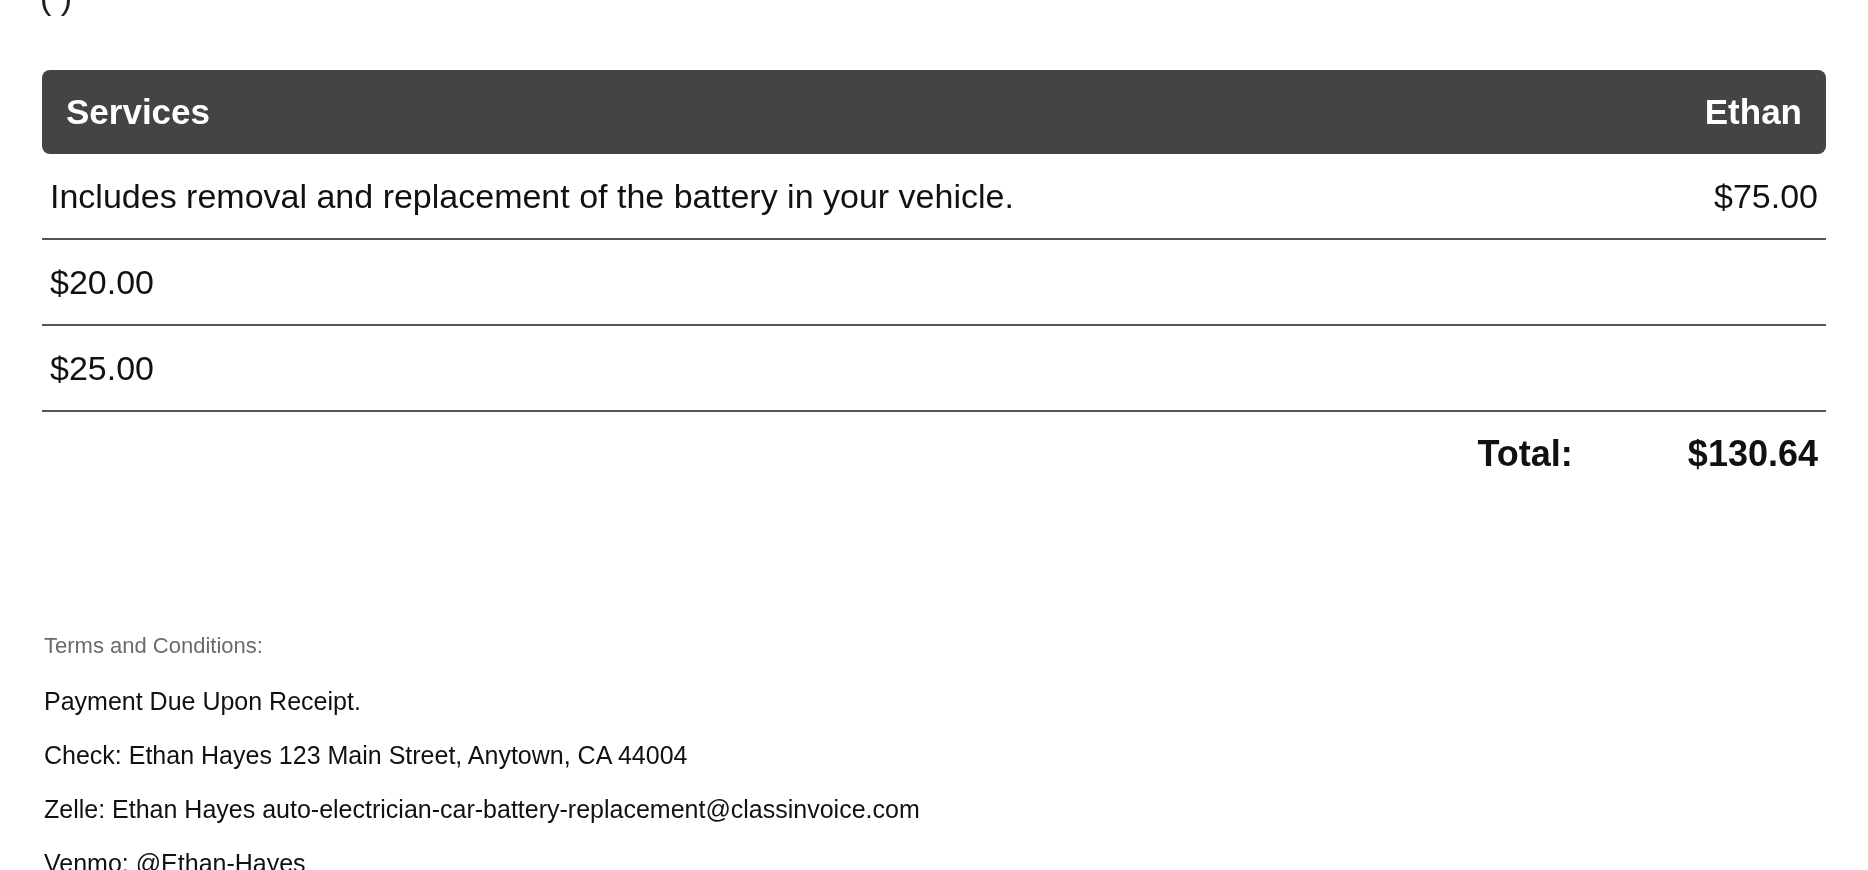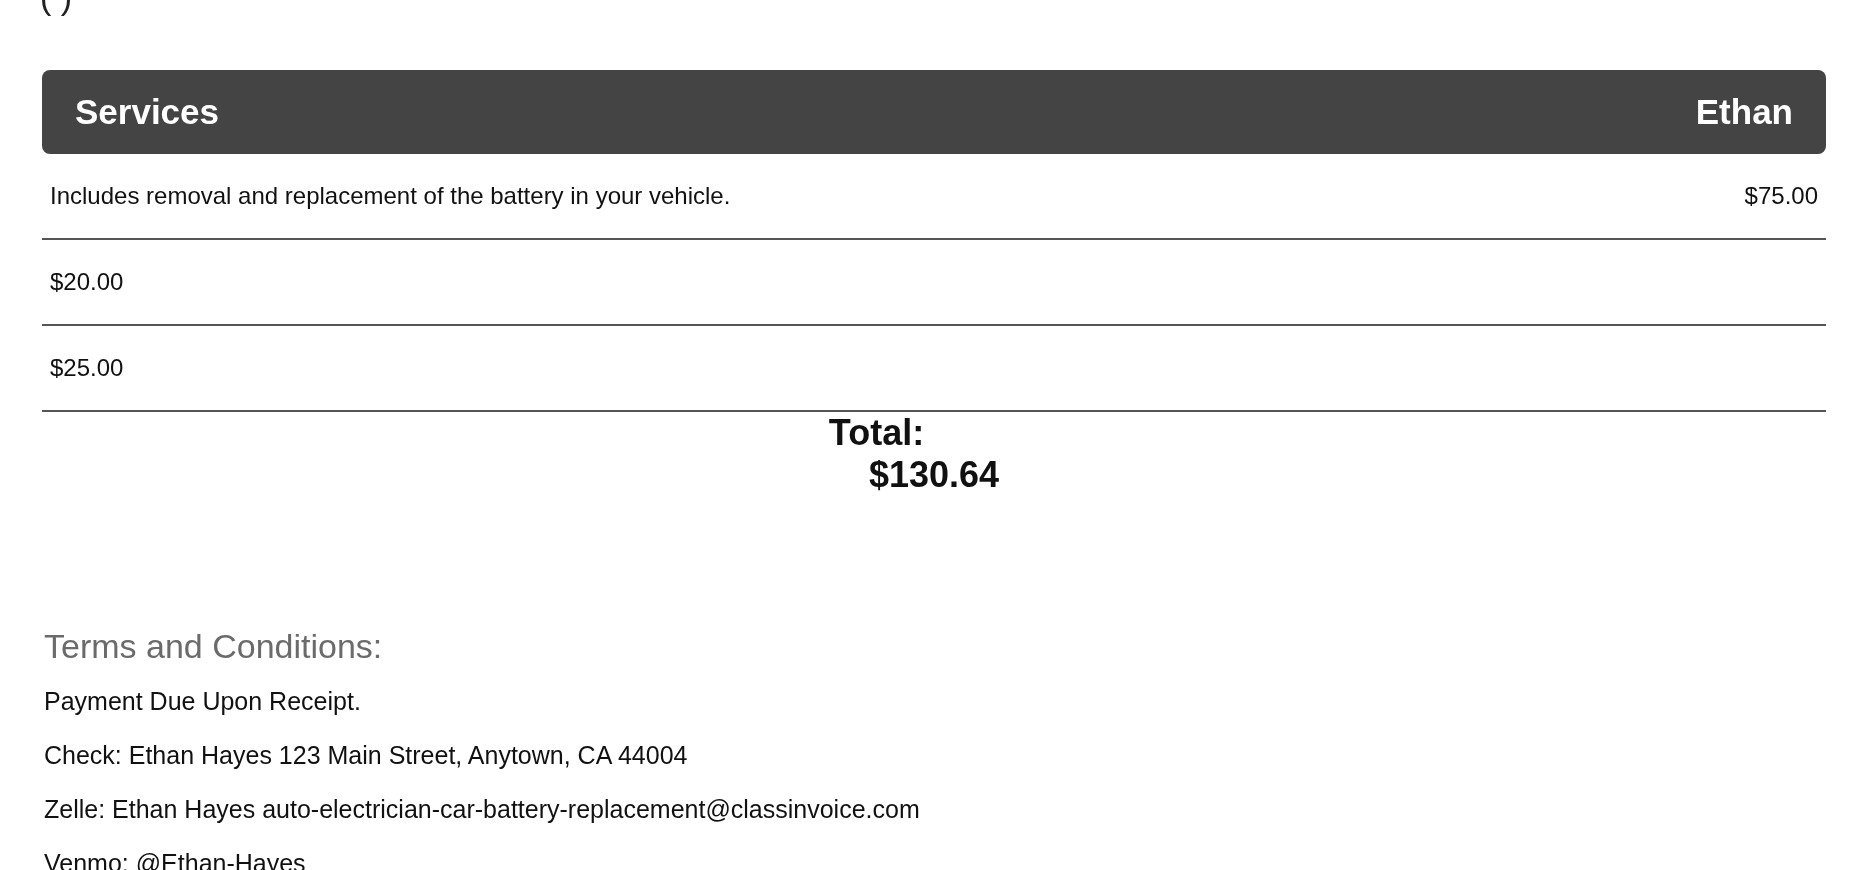--- a/index.html
+++ b/index.html
@@ -7,35 +7,35 @@
       width: 1868px; height: 870px; overflow: hidden; position: relative;
       font-family: "Liberation Sans", "DejaVu Sans", sans-serif; color: #111111;
     }
     .top-fragment {
       position: absolute; left: 40px; top: -22px; font-size: 34px; color: #222;
     }
     .table-wrap { position: absolute; left: 42px; top: 70px; width: 1784px; }
     .thead {
       height: 84px; background: #444444; border-radius: 8px;
       display: flex; align-items: center; justify-content: space-between;
-      padding: 0 33px; box-sizing: border-box; color: #ffffff;
+      padding: 0 24px; box-sizing: border-box; color: #ffffff;
       font-weight: bold; font-size: 35px;
     }
     .row {
       height: 86px; display: flex; align-items: center; justify-content: space-between;
       border-bottom: 2px solid #555555; box-sizing: border-box; padding: 0 8px;
-      font-size: 24px; color: #111;
+      font-size: 34px; color: #111;
     }
     .total-row {
       height: 84px; display: flex; align-items: center; justify-content: flex-end;
-      padding: 0 8px; font-size: 36px; font-weight: bold; flex-direction: column;
+      padding: 0 8px; font-size: 36px; font-weight: bold;
     }
     .total-label { margin-right: 115px; }
     .terms { position: absolute; left: 44px; top: 618px; }
-    .terms-title { font-size: 34px; color: #6b6b6b; height: 56px; line-height: 56px; }
+    .terms-title { font-size: 22px; color: #6b6b6b; height: 56px; line-height: 56px; }
     .terms-line { font-size: 25px; color: #111; height: 54px; line-height: 54px; white-space: nowrap; }
   </style>
 </head>
 <body>
 
 <div class="top-fragment">( )</div>
 
 <div class="table-wrap">
   <div class="thead">
     <span>Services</span>

